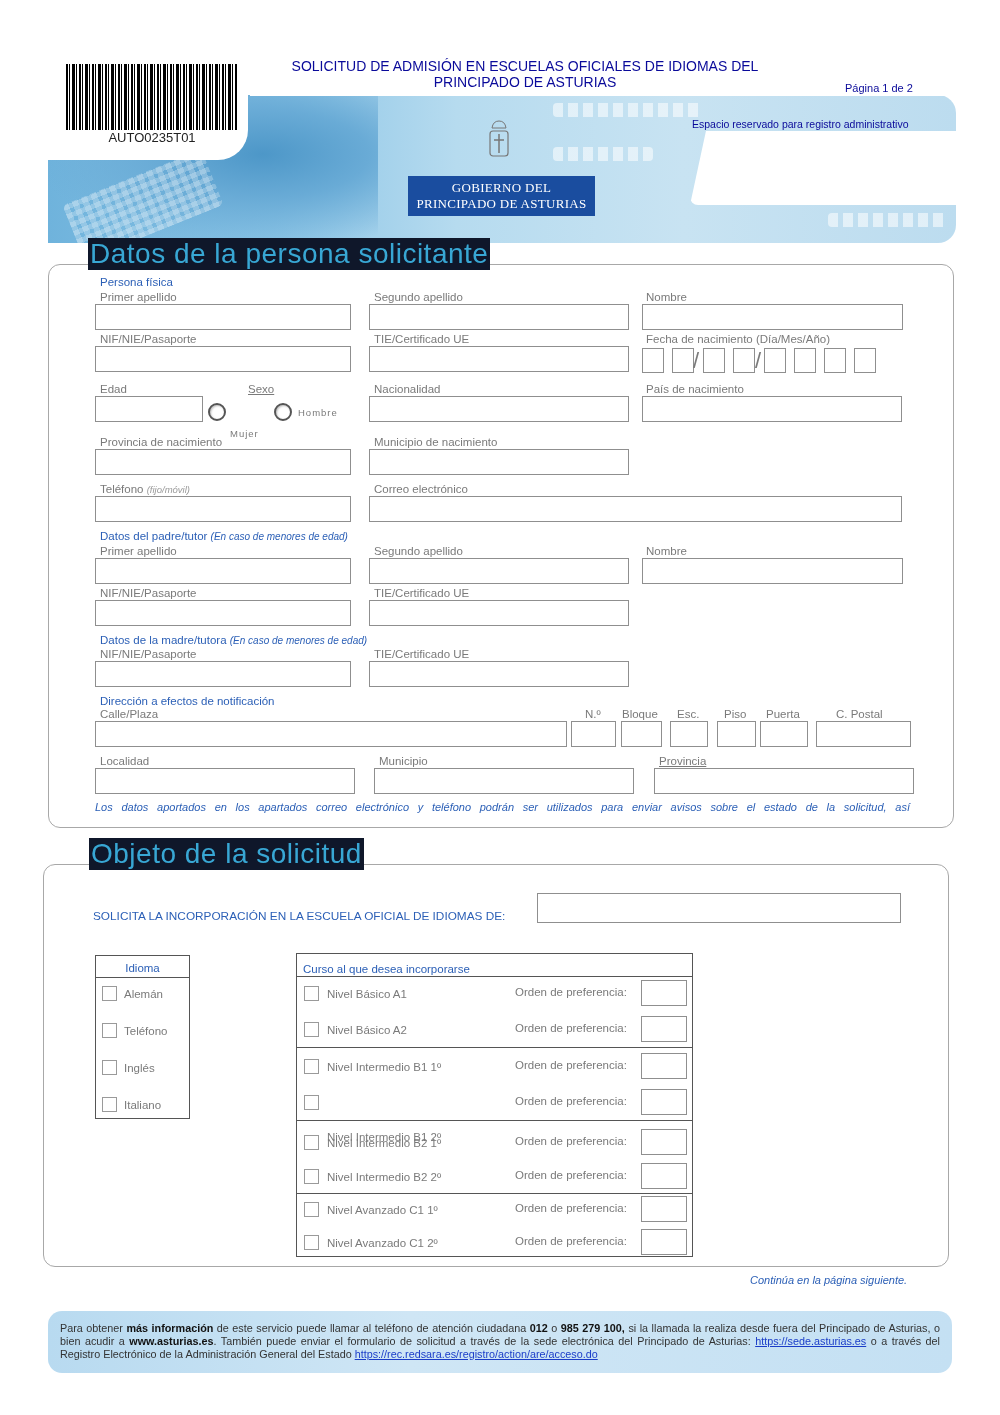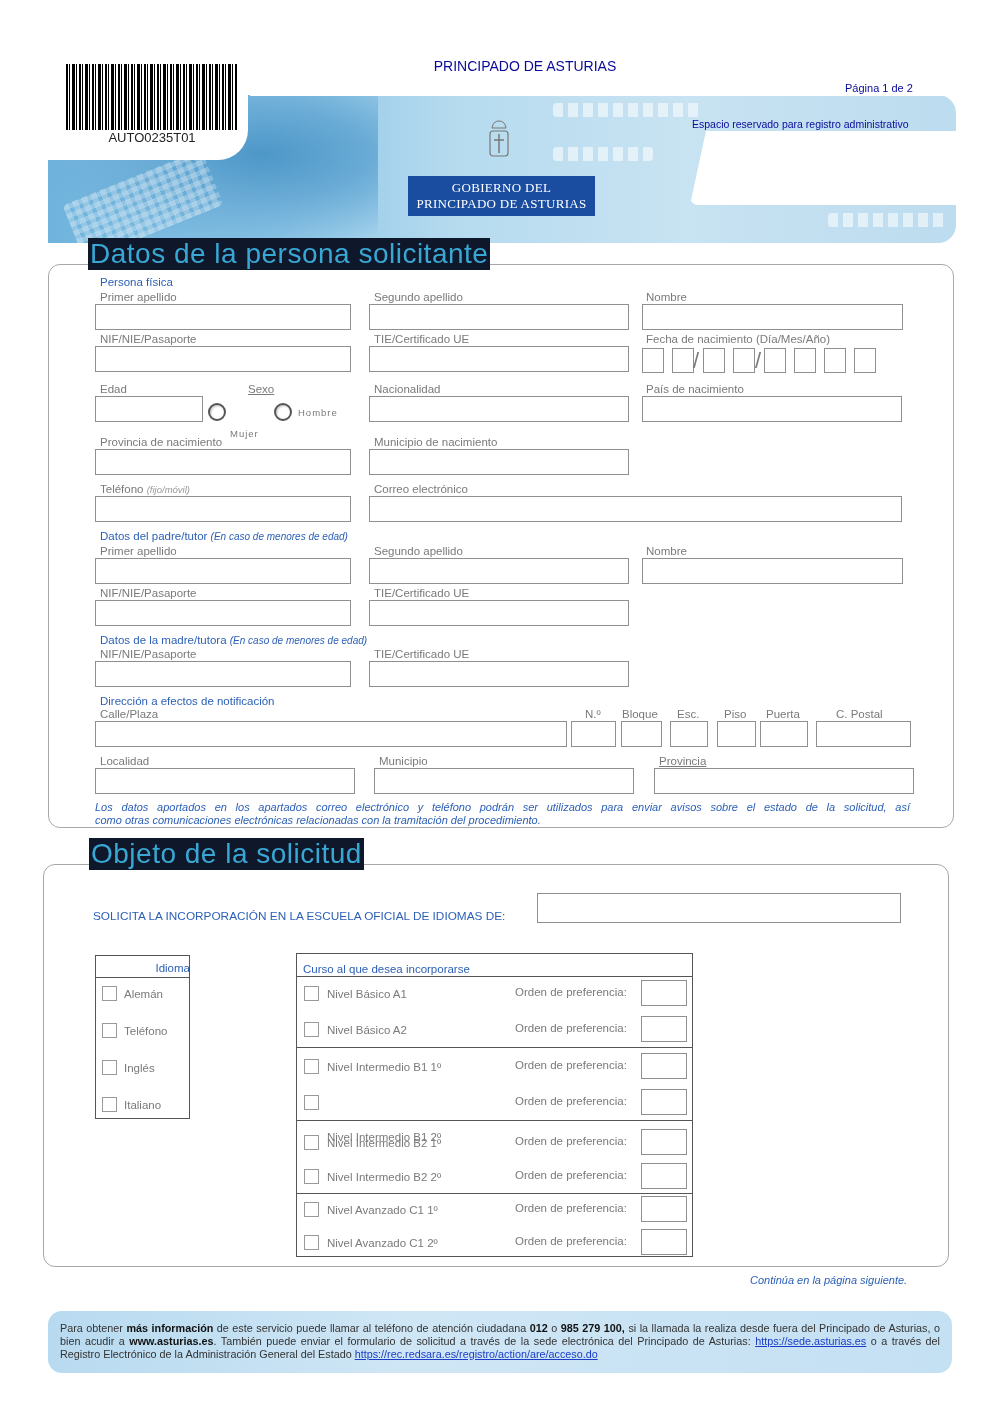--- a/index.html
+++ b/index.html
@@ -56,20 +56,21 @@
   <div class="kbd"></div>
   <div class="chips" style="left:505px;top:8px;width:150px;"></div>
   <div class="chips" style="left:505px;top:52px;width:100px;"></div>
   <div class="chips" style="left:780px;top:118px;width:120px;"></div>
 </div>
 <div class="abs barcode-box"></div>
 <div class="abs barcode"></div>
 <div class="abs barcode-text">AUTO0235T01</div>
 <div class="abs title-box"></div>
 <div class="abs title">
+  <div>SOLICITUD DE ADMISIÓN EN ESCUELAS OFICIALES DE IDIOMAS DEL</div>
   <div>PRINCIPADO DE ASTURIAS</div>
 </div>
 <div class="abs page-num">Página 1 de 2</div>
 <div class="abs reg-space"></div>
 <div class="abs reg-label">Espacio reservado para registro administrativo</div>
 <svg class="abs crest" viewBox="0 0 24 42">
   <path d="M5 10 Q6 3 12 3 Q18 3 19 10 Z" fill="none" stroke="#777" stroke-width="1"></path>
   <rect x="3" y="13" width="18" height="25" rx="3" fill="none" stroke="#777" stroke-width="1.2"></rect>
   <path d="M12 16 V35 M7 22 H17" stroke="#777" stroke-width="1.5"></path>
 </svg>
@@ -174,32 +175,31 @@
 
 <div class="abs lbl" style="left:100px;top:755px;">Localidad</div>
 <div class="abs field" style="left:95px;top:768px;width:260px;height:26px;"></div>
 <div class="abs lbl" style="left:379px;top:755px;">Municipio</div>
 <div class="abs field" style="left:374px;top:768px;width:260px;height:26px;"></div>
 <div class="abs lbl" style="left:659px;top:755px;text-decoration:underline;">Provincia</div>
 <div class="abs field" style="left:654px;top:768px;width:260px;height:26px;"></div>
 
 <div class="abs note" style="left:95px;top:801px;width:815px;">
   <div style="text-align:justify;text-align-last:justify;">Los datos aportados en los apartados correo electrónico y teléfono podrán ser utilizados para enviar avisos sobre el estado de la solicitud, así</div>
-  <div>como otras comunicaciones electrónicas relacionadas con la tramitación del procedimiento.</div>
 </div>
 
 <div class="abs section" style="left:43px;top:864px;width:906px;height:403px;"></div>
 <div class="abs sec-title" style="left:89px;top:838px;">Objeto de la solicitud</div>
 
 <div class="abs sub" style="left:93px;top:909px;font-size:11.8px;">SOLICITA LA INCORPORACIÓN EN LA ESCUELA OFICIAL DE  IDIOMAS DE:</div>
 <div class="abs field" style="left:537px;top:893px;width:364px;height:30px;"></div>
 
 <div class="abs tbl" style="left:95px;top:955px;width:95px;height:164px;"></div>
 <div class="abs" style="left:95px;top:977px;width:95px;border-top:1.2px solid #555;"></div>
-<div class="abs hdr" style="left:95px;top:962px;width:95px;text-align:right;">Idioma</div>
+<div class="abs hdr" style="left:95px;top:962px;width:95px;text-align:center;">Idioma</div>
 <div id="languages">
     <div class="abs cb" style="left:102px;top:986px;"></div>
     <div class="abs opt" style="left:124px;top:988px;">Alemán</div>
     <div class="abs cb" style="left:102px;top:1023px;"></div>
     <div class="abs opt" style="left:124px;top:1025px;">Teléfono</div>
     <div class="abs cb" style="left:102px;top:1060px;"></div>
     <div class="abs opt" style="left:124px;top:1062px;">Inglés</div>
     <div class="abs cb" style="left:102px;top:1097px;"></div>
     <div class="abs opt" style="left:124px;top:1099px;">Italiano</div>
   </div>

